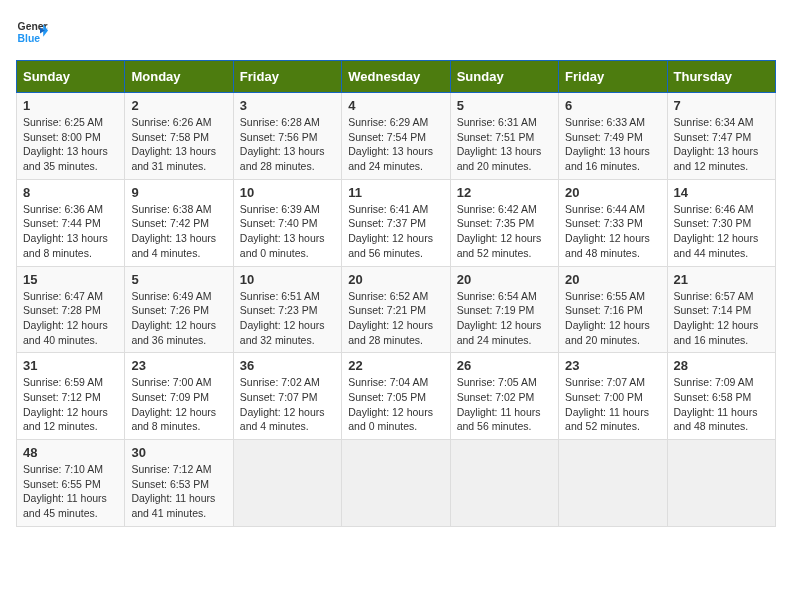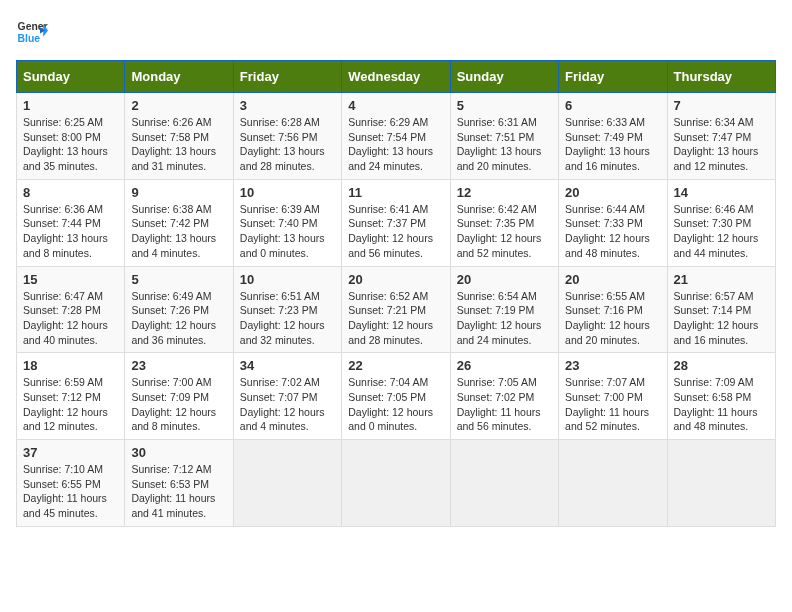--- a/index.html
+++ b/index.html
@@ -152,37 +152,37 @@
         <td><span class="day-num">20</span>
 <span class="day-info">Sunrise: 6:52 AM<br>Sunset: 7:21 PM<br>Daylight: 12 hours and 28 minutes.</span></td>
         <td><span class="day-num">20</span>
 <span class="day-info">Sunrise: 6:54 AM<br>Sunset: 7:19 PM<br>Daylight: 12 hours and 24 minutes.</span></td>
         <td><span class="day-num">20</span>
 <span class="day-info">Sunrise: 6:55 AM<br>Sunset: 7:16 PM<br>Daylight: 12 hours and 20 minutes.</span></td>
         <td><span class="day-num">21</span>
 <span class="day-info">Sunrise: 6:57 AM<br>Sunset: 7:14 PM<br>Daylight: 12 hours and 16 minutes.</span></td>
       </tr>
       <tr>
-        <td><span class="day-num">18</span>
+        <td><span class="day-num">31</span>
 <span class="day-info">Sunrise: 6:59 AM<br>Sunset: 7:12 PM<br>Daylight: 12 hours and 12 minutes.</span></td>
         <td><span class="day-num">23</span>
 <span class="day-info">Sunrise: 7:00 AM<br>Sunset: 7:09 PM<br>Daylight: 12 hours and 8 minutes.</span></td>
-        <td><span class="day-num">34</span>
+        <td><span class="day-num">36</span>
 <span class="day-info">Sunrise: 7:02 AM<br>Sunset: 7:07 PM<br>Daylight: 12 hours and 4 minutes.</span></td>
         <td><span class="day-num">22</span>
 <span class="day-info">Sunrise: 7:04 AM<br>Sunset: 7:05 PM<br>Daylight: 12 hours and 0 minutes.</span></td>
         <td><span class="day-num">26</span>
 <span class="day-info">Sunrise: 7:05 AM<br>Sunset: 7:02 PM<br>Daylight: 11 hours and 56 minutes.</span></td>
         <td><span class="day-num">23</span>
 <span class="day-info">Sunrise: 7:07 AM<br>Sunset: 7:00 PM<br>Daylight: 11 hours and 52 minutes.</span></td>
         <td><span class="day-num">28</span>
 <span class="day-info">Sunrise: 7:09 AM<br>Sunset: 6:58 PM<br>Daylight: 11 hours and 48 minutes.</span></td>
       </tr>
       <tr>
-        <td><span class="day-num">37</span>
+        <td><span class="day-num">48</span>
 <span class="day-info">Sunrise: 7:10 AM<br>Sunset: 6:55 PM<br>Daylight: 11 hours and 45 minutes.</span></td>
         <td><span class="day-num">30</span>
 <span class="day-info">Sunrise: 7:12 AM<br>Sunset: 6:53 PM<br>Daylight: 11 hours and 41 minutes.</span></td>
         <td class="empty"></td>
         <td class="empty"></td>
         <td class="empty"></td>
         <td class="empty"></td>
         <td class="empty"></td>
       </tr>
     </tbody>

